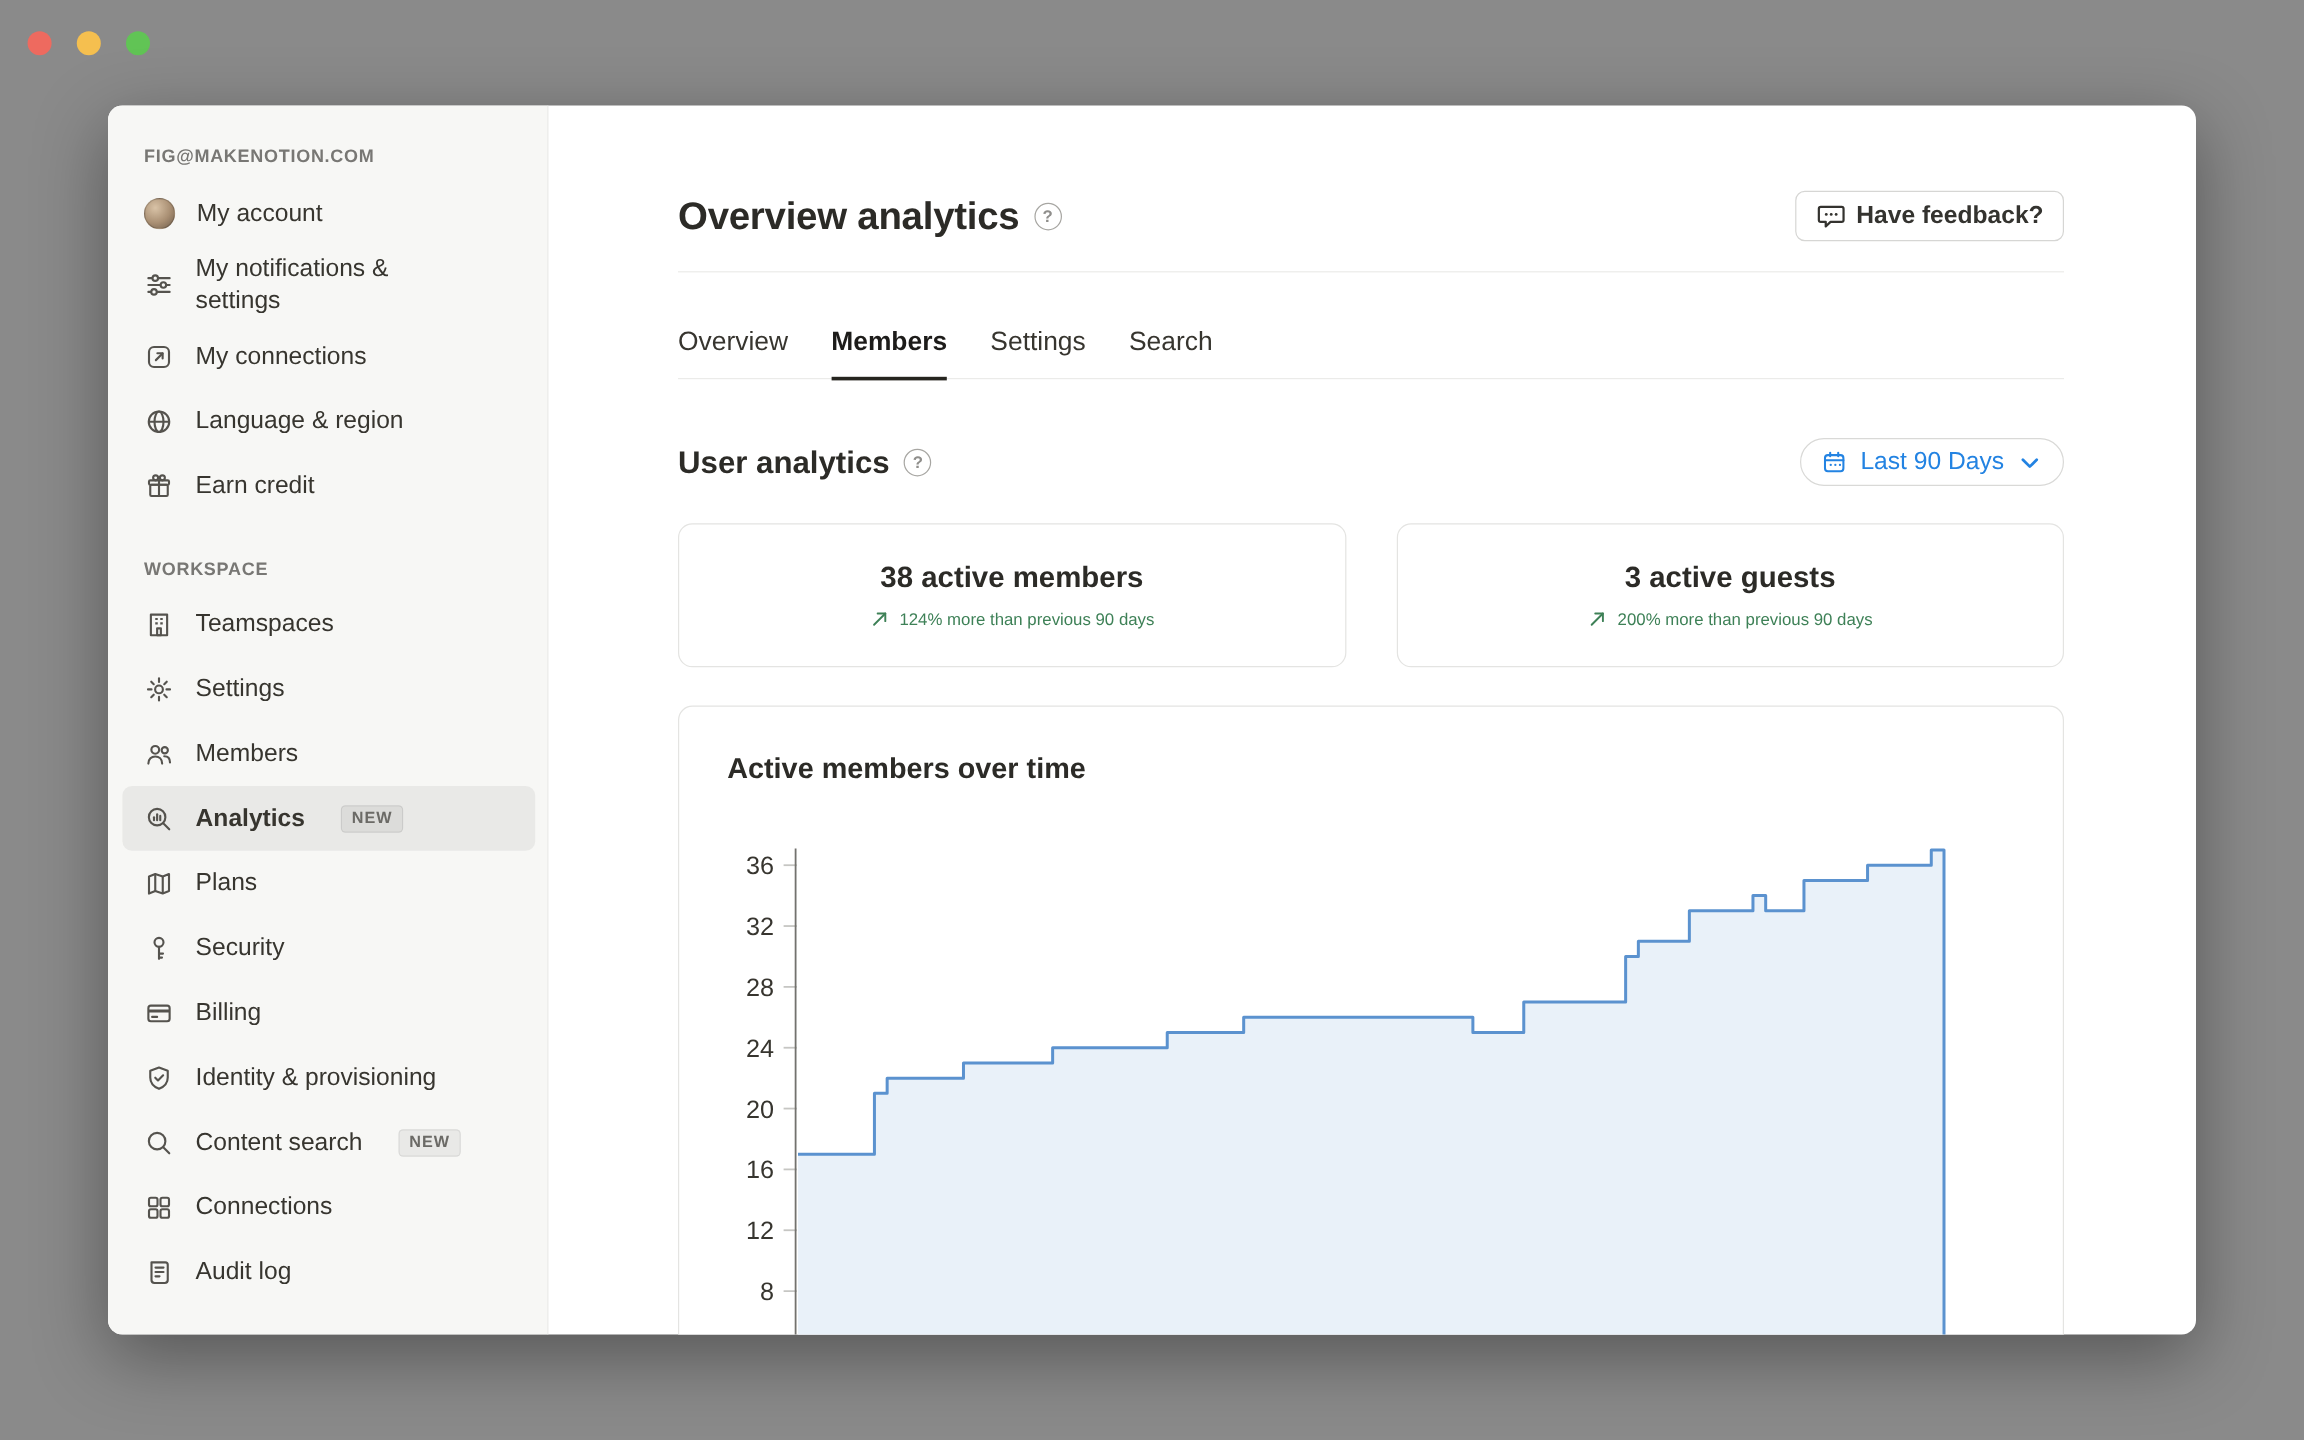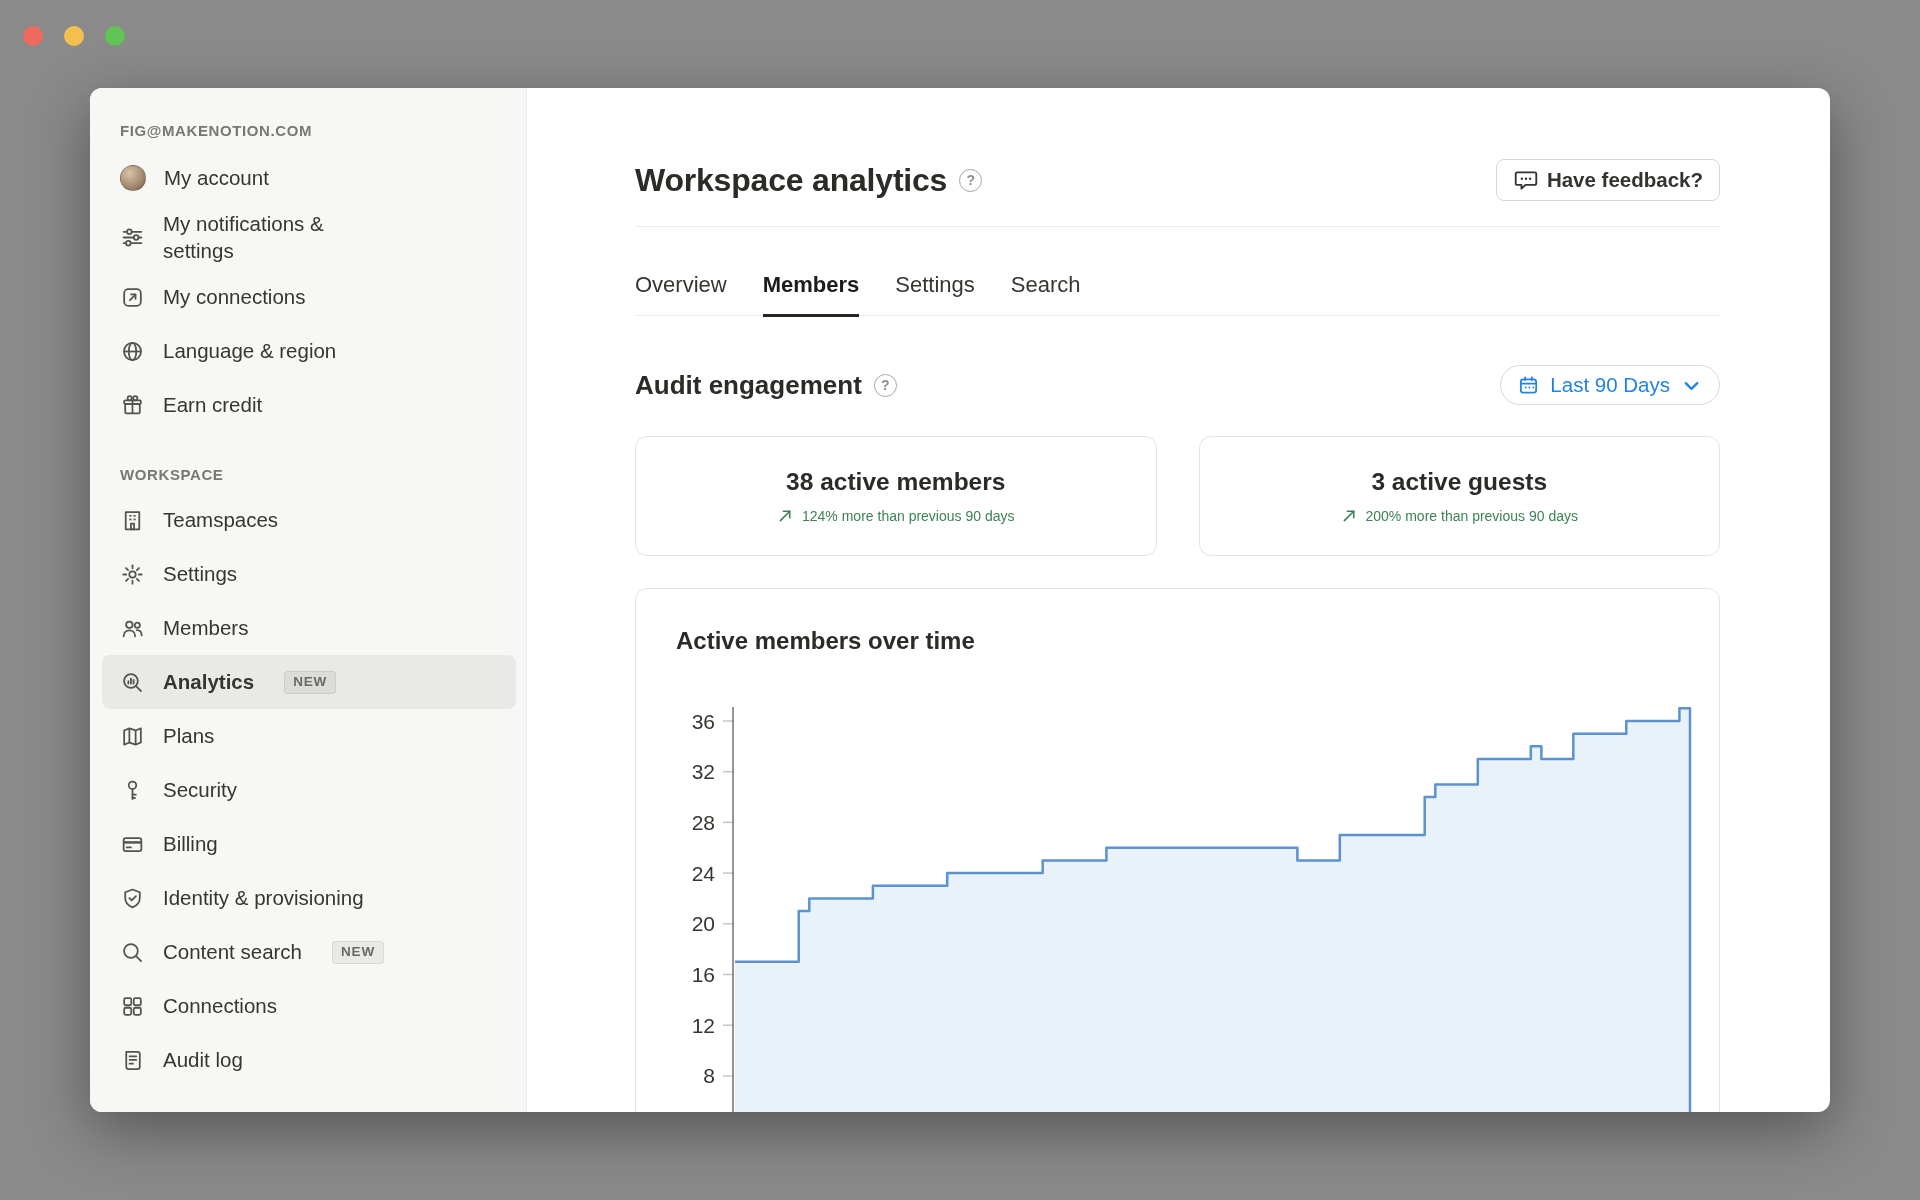--- a/index.html
+++ b/index.html
@@ -20,21 +20,21 @@
   
   .dialog {
     position:absolute; left:90px; top:88px; width:1740px; height:1024px;
     background:#ffffff; border-radius:12px; overflow:hidden;
     box-shadow:0 18px 60px rgba(0,0,0,.38);
     display:flex;
   }
 
   
   .sidebar {
-    width:437px; background:#f7f7f5; border-right:1px solid #ececea;
+    width:367px; background:#f7f7f5; border-right:1px solid #ececea;
     padding-top:34px; flex-shrink:0;
   }
   .email {
     margin:0 0 12px 30px; font-size:15px; font-weight:600;
     letter-spacing:.6px; color:#787774; text-transform:uppercase;
   }
   .srow {
     min-height:54px; margin:0 10px 0 12px; padding:6px 12px 6px 18px;
     border-radius:8px; display:flex; align-items:center; gap:18px;
     font-size:20.5px; color:#37352f; cursor:pointer;
@@ -313,21 +313,21 @@
           <line x1="9.2" y1="15" x2="12.4" y2="15"></line>
         </svg>
       </span>
       <span class="slabel">Audit log</span>
     </div>
   </div>
 
   <div class="main">
 
     <div class="title-row">
-      <div class="page-title">Workspace analytics</div>
+      <div class="page-title">Overview analytics</div>
       <div class="help">?</div>
       <div class="spacer"></div>
       <button class="btn-feedback">
         <span style="display:flex;">
           <svg viewBox="0 0 24 24" fill="none" stroke="#34332f" stroke-width="1.7" stroke-linejoin="round">
             <path d="M4,5 L20,5 C20.9,5 21.5,5.6 21.5,6.5 L21.5,15 C21.5,15.9 20.9,16.5 20,16.5 L11.5,16.5 L7.8,20 L7.8,16.5 L4,16.5 C3.1,16.5 2.5,15.9 2.5,15 L2.5,6.5 C2.5,5.6 3.1,5 4,5 Z"></path>
             <circle cx="8.2" cy="10.8" r="1.1" fill="#34332f" stroke="none"></circle>
             <circle cx="12" cy="10.8" r="1.1" fill="#34332f" stroke="none"></circle>
             <circle cx="15.8" cy="10.8" r="1.1" fill="#34332f" stroke="none"></circle>
           </svg>
@@ -339,21 +339,21 @@
     <div class="divider"></div>
 
     <div class="tab-row">
       <div class="tab">Overview</div>
       <div class="tab active">Members</div>
       <div class="tab">Settings</div>
       <div class="tab">Search</div>
     </div>
 
     <div class="engagement-row">
-      <div class="section-title">Audit engagement</div>
+      <div class="section-title">User analytics</div>
       <div class="help">?</div>
       <div class="spacer"></div>
       <button class="btn-range">
         <span style="display:flex;">
           <svg viewBox="0 0 24 24" fill="none" stroke="#2383e2" stroke-width="1.8" stroke-linecap="round">
             <rect x="4" y="5.5" width="16" height="14" rx="2.5"></rect>
             <line x1="4" y1="10" x2="20" y2="10"></line>
             <line x1="8.5" y1="3.5" x2="8.5" y2="6.5"></line>
             <line x1="15.5" y1="3.5" x2="15.5" y2="6.5"></line>
             <circle cx="9" cy="14" r="1" fill="#2383e2" stroke="none"></circle>

